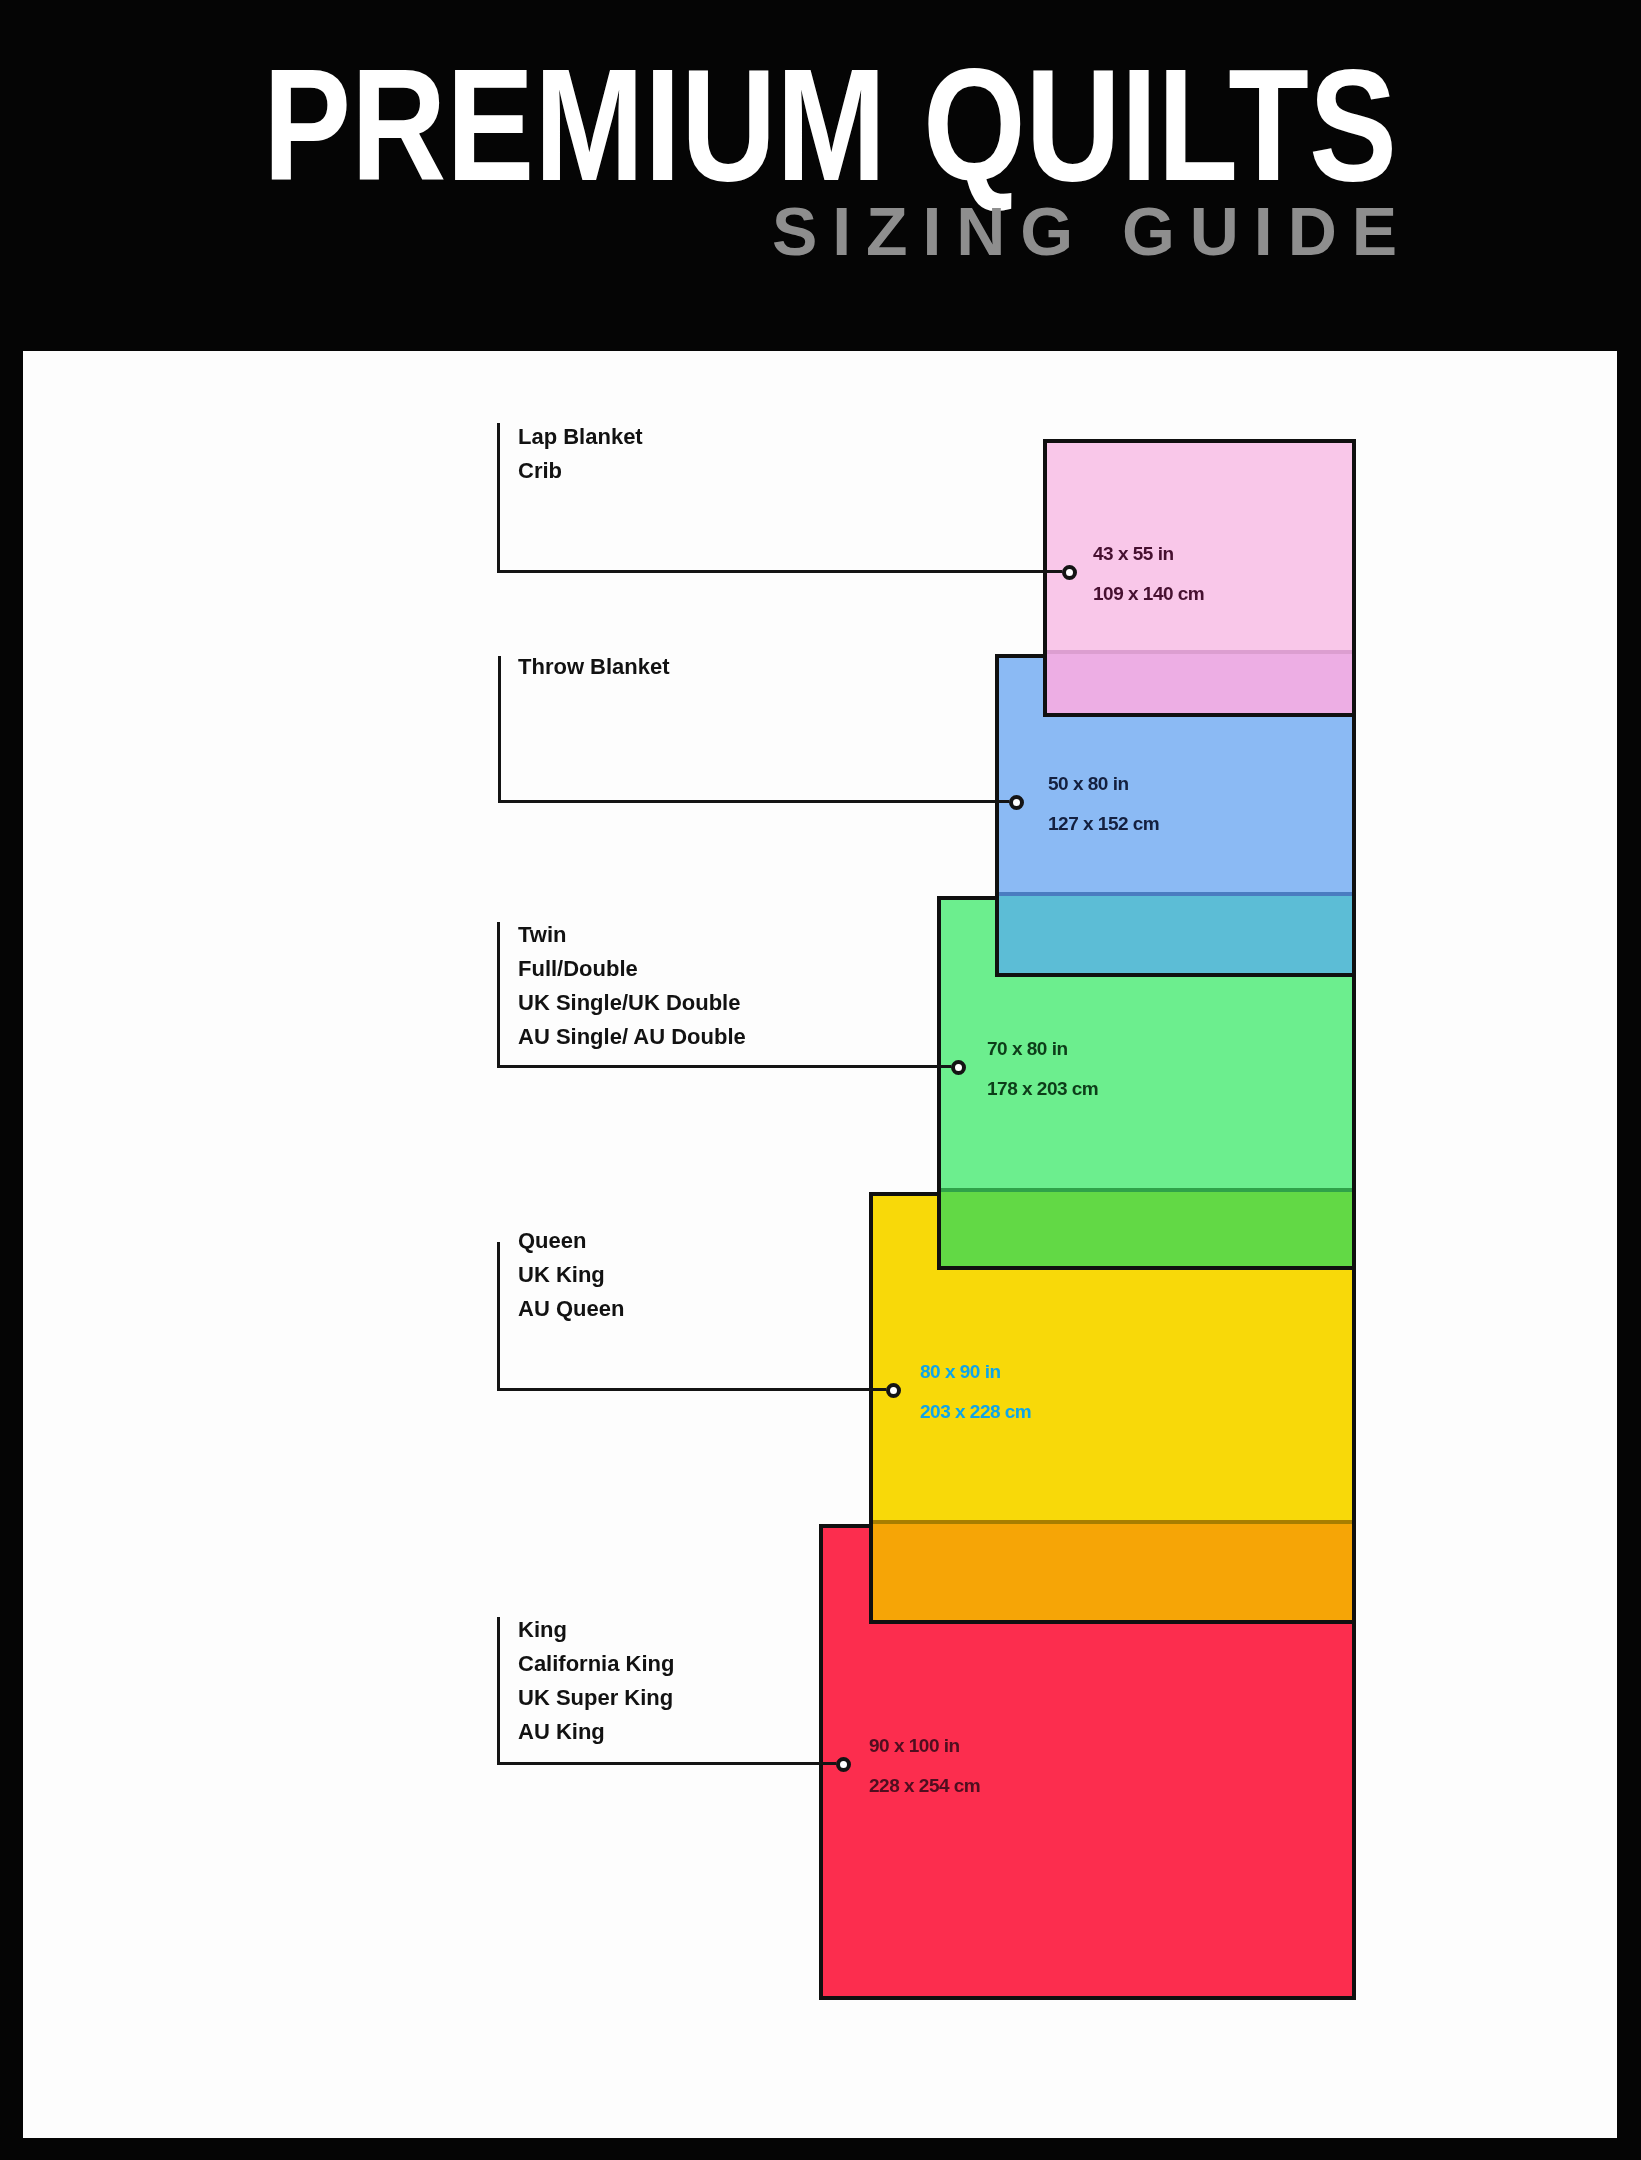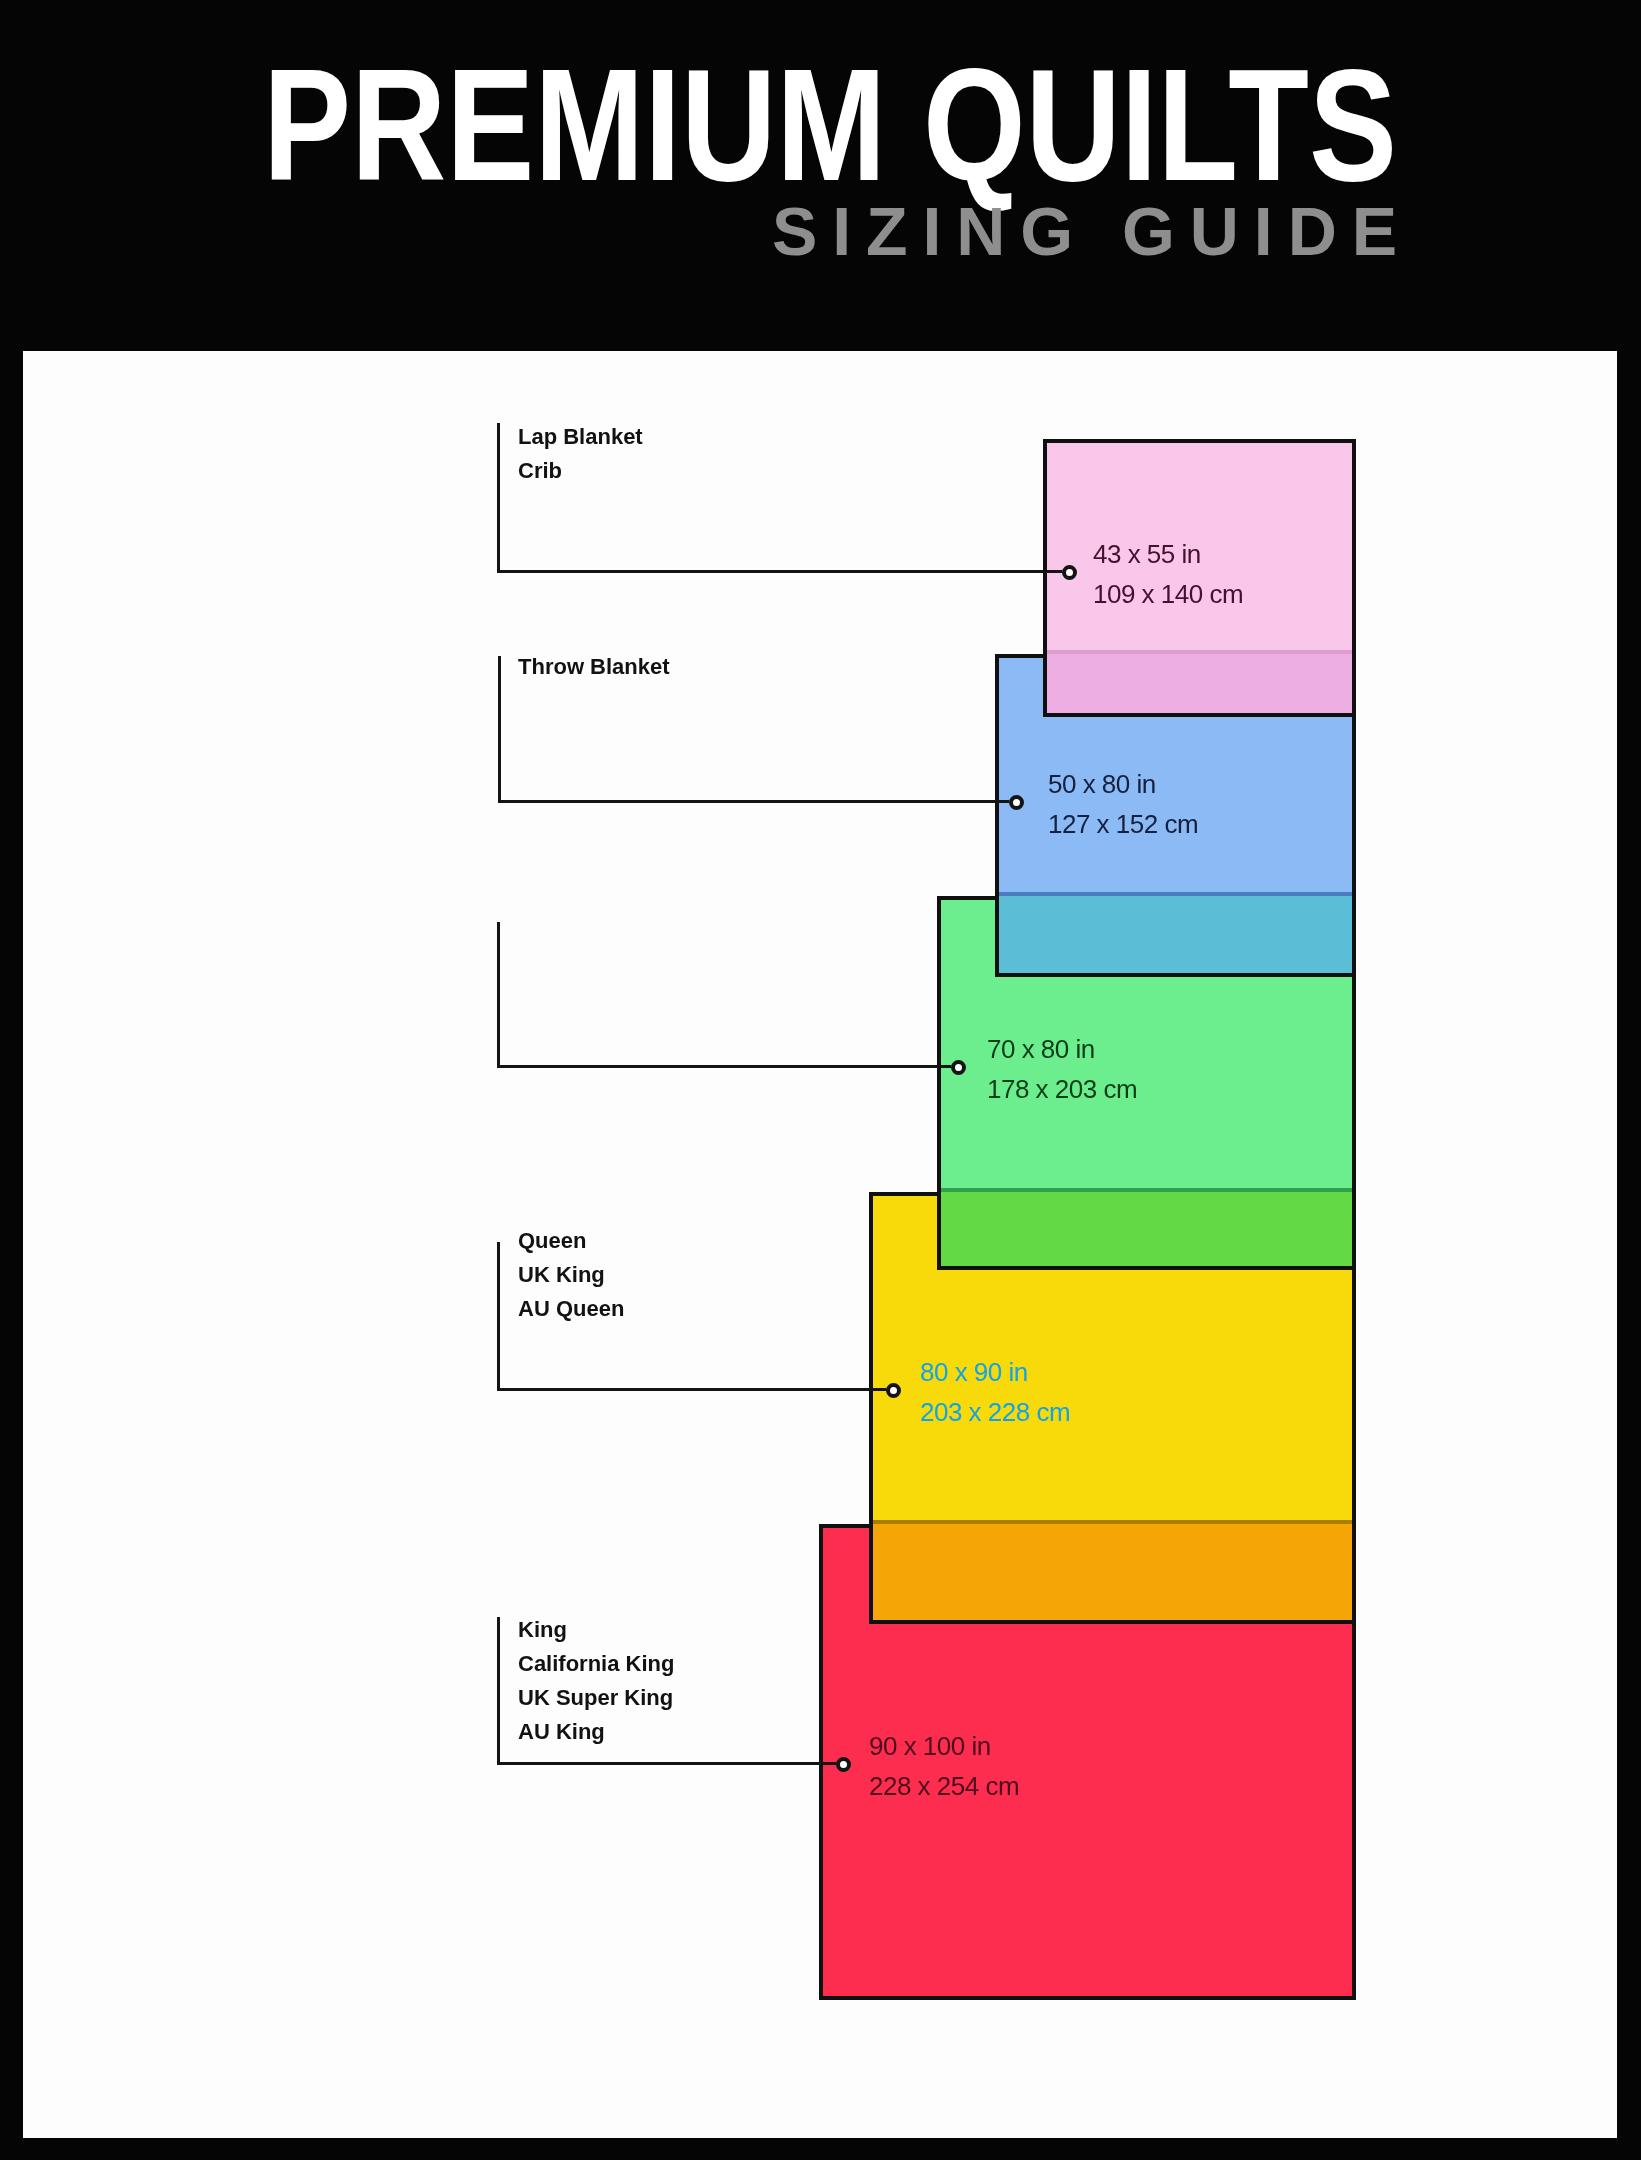--- a/index.html
+++ b/index.html
@@ -4,21 +4,21 @@
 <style>
   html,body{margin:0;padding:0;background:#050505;}
   .canvas{position:relative;width:1641px;height:2160px;background:#050505;
           font-family:"Liberation Sans",sans-serif;overflow:hidden;}
   .board{position:absolute;left:23px;top:351px;width:1594px;height:1787px;background:#fdfdfd;}
   .layer{position:absolute;left:0;top:0;width:100%;height:100%;}
   .quilt-rect{position:absolute;border:4px solid #101010;box-sizing:border-box;}
   .overlap-strip{position:absolute;left:0;right:0;bottom:0;}
   .divider-line{position:absolute;left:0;right:0;top:0;height:4px;}
   .lbl-block{position:absolute;color:#121212;font-weight:bold;font-size:22px;line-height:34px;white-space:nowrap;}
-  .dim-block{position:absolute;font-size:26px;line-height:40px;font-weight:normal;letter-spacing:-0.5px;white-space:nowrap;}
+  .dim-block{position:absolute;font-size:19px;line-height:40px;font-weight:bold;letter-spacing:-0.5px;white-space:nowrap;}
   .hline,.vline{position:absolute;background:#141414;}
   .leader-dot{position:absolute;width:15px;height:15px;border:4px solid #141414;border-radius:50%;
               background:#ffffff;box-sizing:border-box;}
   .annot{z-index:20;}
   svg text{font-family:"Liberation Sans",sans-serif;}
 </style>
 </head>
 <body>
 
 <div class="canvas">
@@ -72,20 +72,26 @@
       <div class="lbl-block" style="left: 518px; top: 650px;">
         <div>Throw Blanket</div>
       </div>
       <div class="dim-block" style="left: 1048px; top: 764px; color: rgb(20, 32, 63);">
         <div>50 x 80 in</div>
         <div>127 x 152 cm</div>
       </div>
       <div class="vline" style="left: 497px; top: 922px; width: 3px; height: 145px;"></div>
       <div class="hline" style="left: 497px; top: 1065px; width: 454px; height: 3px;"></div>
       <div class="leader-dot" style="left: 951px; top: 1060px;"></div>
+      <div class="lbl-block" style="left: 518px; top: 918px;">
+        <div>Twin</div>
+        <div>Full/Double</div>
+        <div>UK Single/UK Double</div>
+        <div>AU Single/ AU Double</div>
+      </div>
       <div class="dim-block" style="left: 987px; top: 1029px; color: rgb(13, 61, 25);">
         <div>70 x 80 in</div>
         <div>178 x 203 cm</div>
       </div>
       <div class="vline" style="left: 497px; top: 1242px; width: 3px; height: 148px;"></div>
       <div class="hline" style="left: 497px; top: 1388px; width: 389px; height: 3px;"></div>
       <div class="leader-dot" style="left: 886px; top: 1383px;"></div>
       <div class="lbl-block" style="left: 518px; top: 1224px;">
         <div>Queen</div>
         <div>UK King</div>

